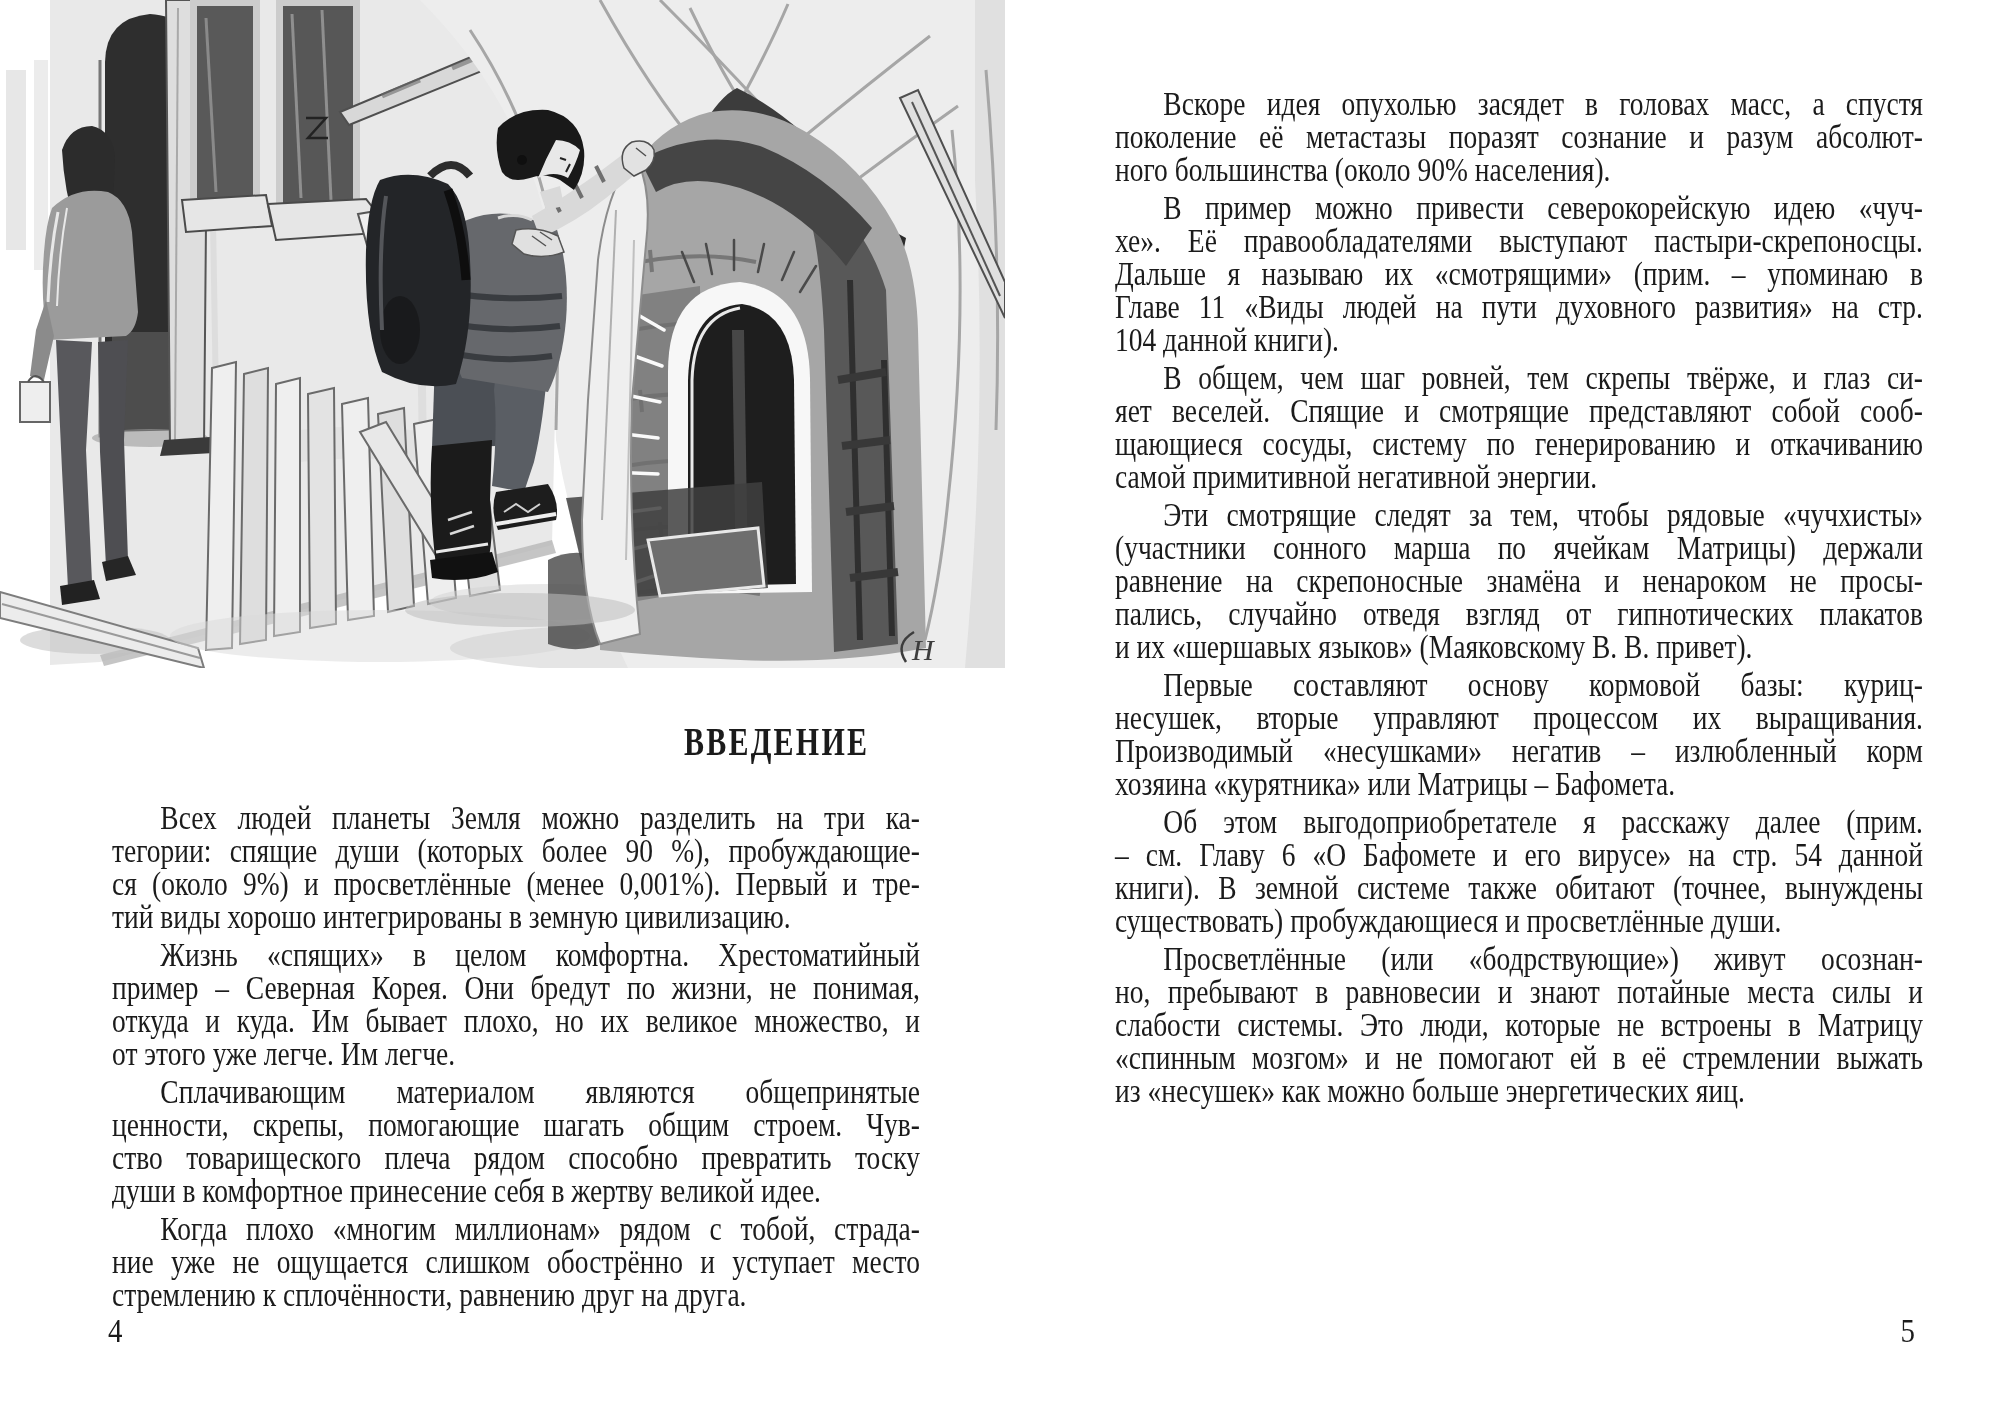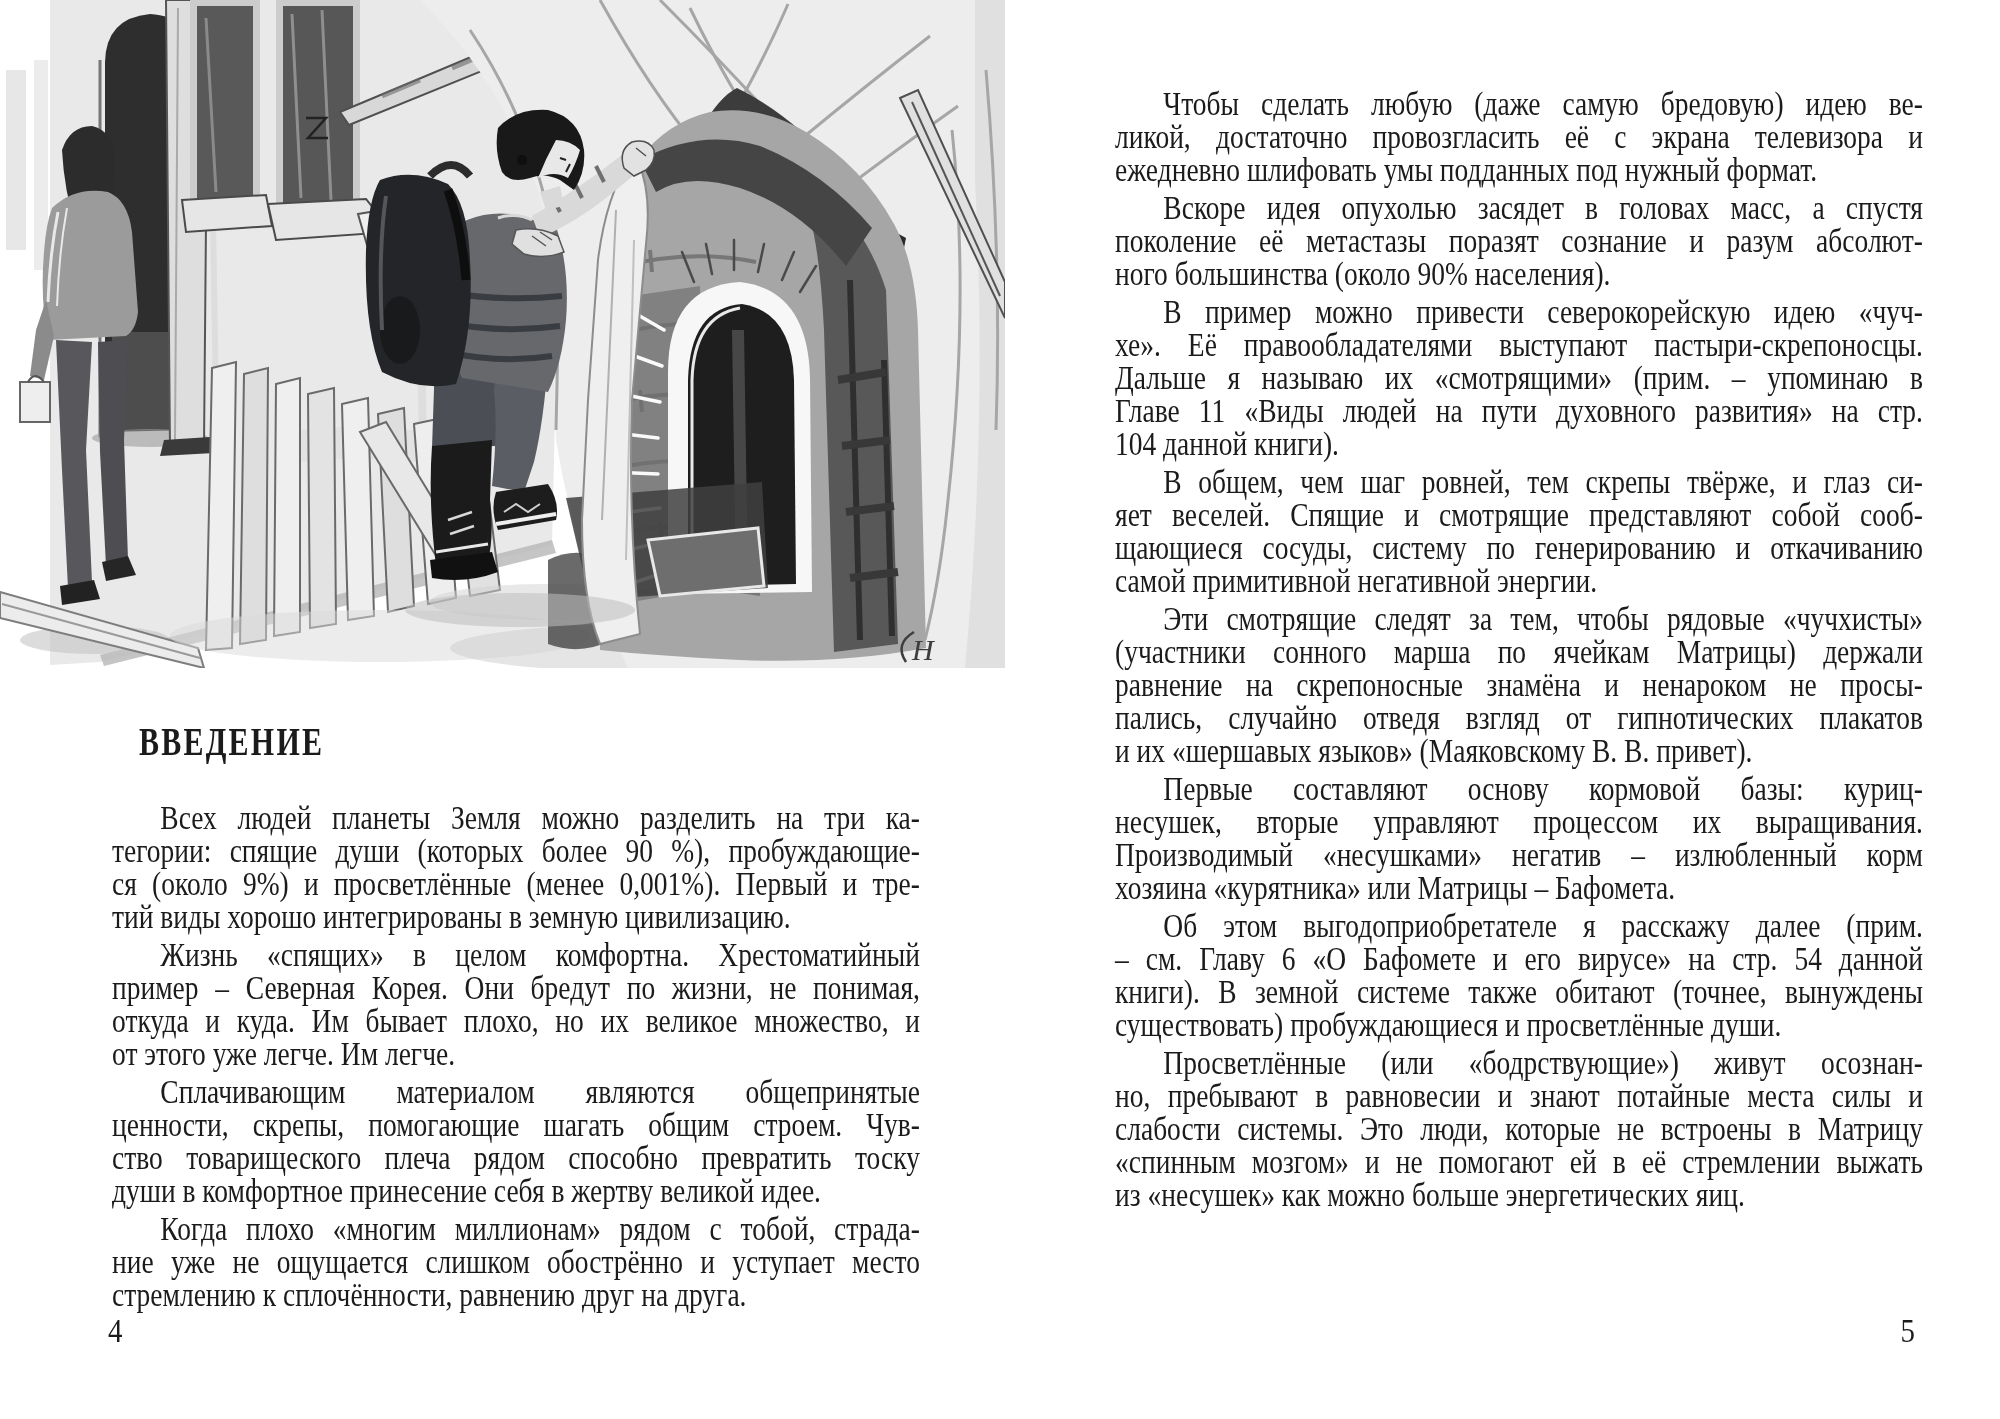--- a/index.html
+++ b/index.html
@@ -2,21 +2,21 @@
 <html><head>
 <meta charset="utf-8">
 <style>
   html,body { margin:0; padding:0; background:#ffffff; }
   .spread {
     position:relative; width:2000px; height:1419px;
     background:#ffffff; overflow:hidden;
     font-family:"Liberation Serif", serif; color:#1b1b1b;
   }
   .illustration { position:absolute; left:0; top:0; width:1005px; height:668px; }
-  .heading { position:absolute; left:108px; top:718px; width:808px; text-align:left; }
+  .heading { position:absolute; left:92px; top:718px; width:808px; text-align:right; }
   .heading span {
     display:inline-block; font-weight:bold; font-size:40px; line-height:48px;
     letter-spacing:3px; transform:scaleX(.75); transform-origin:50% 50%;
     white-space:nowrap;
   }
   .body-col { position:absolute; width:808px; }
   #left-body  { left:92px;  top:802px;margin-left:20px; }
   #right-body { left:1115px; top:88px; }
   .para { margin:0 0 5px 0; }
   .para:last-child { margin-bottom:0; }
@@ -277,25 +277,20 @@
         <div class="line end">стремлению к сплочённости, равнению друг на друга.</div>
       </div>
     </div>
 
   <div class="pagenum left">
     <span>4</span>
   </div>
 
   <div id="right-body" class="body-col">
       <div class="para">
-        <div class="line first">Чтобы сделать любую (даже самую бредовую) идею ве-</div>
-        <div class="line">ликой, достаточно провозгласить её с экрана телевизора и</div>
-        <div class="line end">ежедневно шлифовать умы подданных под нужный формат.</div>
-      </div>
-      <div class="para">
         <div class="line first">Вскоре идея опухолью засядет в головах масс, а спустя</div>
         <div class="line">поколение её метастазы поразят сознание и разум абсолют-</div>
         <div class="line end">ного большинства (около 90% населения).</div>
       </div>
       <div class="para">
         <div class="line first">В пример можно привести северокорейскую идею «чуч-</div>
         <div class="line">хе». Её правообладателями выступают пастыри-скрепоносцы.</div>
         <div class="line">Дальше я называю их «смотрящими» (прим. – упоминаю в</div>
         <div class="line">Главе 11 «Виды людей на пути духовного развития» на стр.</div>
         <div class="line end">104 данной книги).</div>

